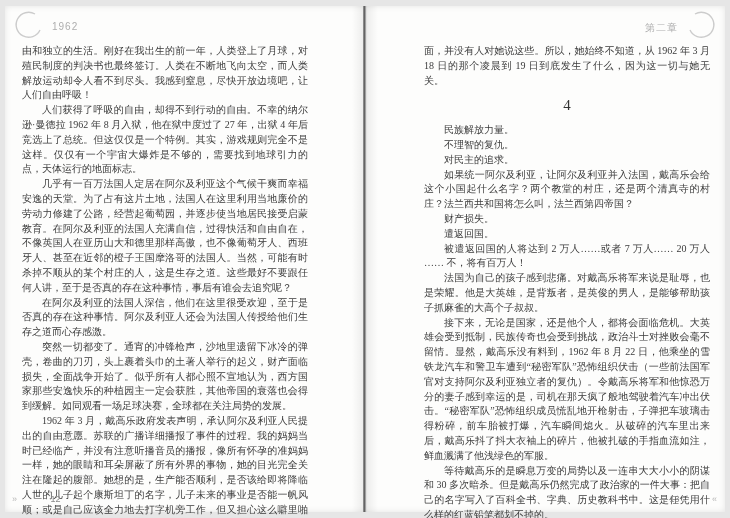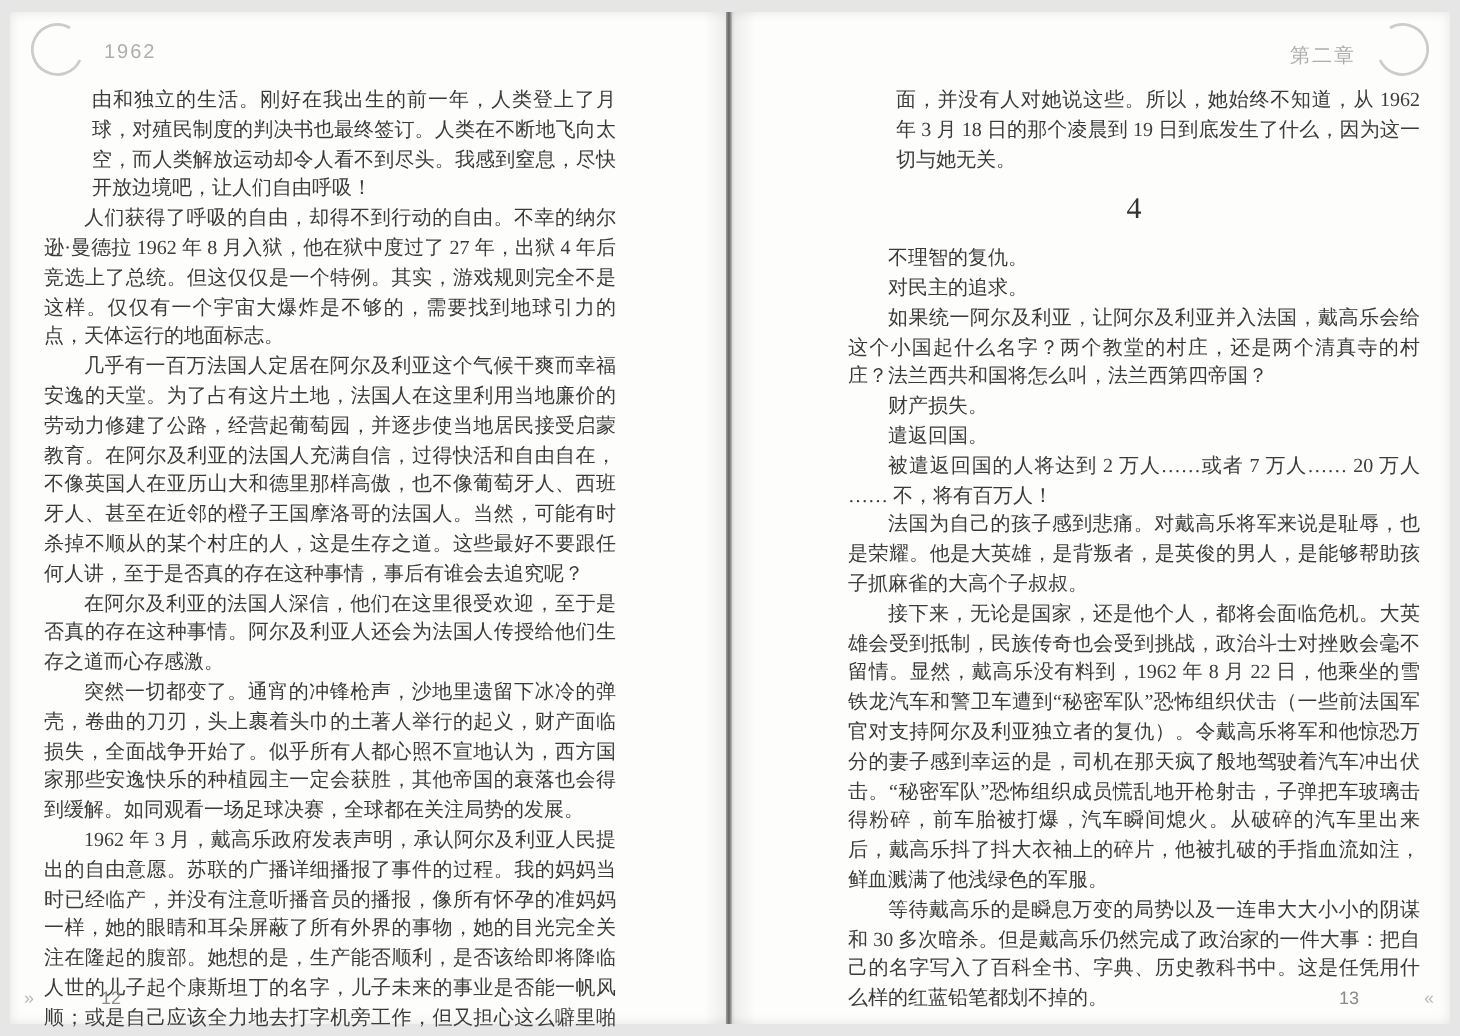--- a/index.html
+++ b/index.html
@@ -35,21 +35,21 @@
   .header-left .arc{left:0;}
   .header-right .arc{right:0;}
   
   .page-text{
     position:absolute;top:44px;width:286px;
     font-size:10px;line-height:14.8px;text-align:justify;color:#3b3b3b;
   }
   .page-text-left{left:22px;}
   .page-text-right{left:424px;}
   .page-text p{margin:0;text-indent:2em;}
-  .page-text p.noindent{text-indent:0;margin-left:24px;}
+  .page-text p.noindent{text-indent:0;}
   .section-number{
     margin:10px 0 10px;text-align:center;font-size:15px;color:#333;
     font-weight:normal;text-indent:0 !important;
   }
   
   .footer{
     position:absolute;bottom:10px;height:14px;
     font-family:"Liberation Sans","DejaVu Sans",sans-serif;
     font-size:9px;color:#8f8f8f;
   }
@@ -90,20 +90,21 @@
   <p>人们获得了呼吸的自由，却得不到行动的自由。不幸的纳尔逊·曼德拉 1962 年 8 月入狱，他在狱中度过了 27 年，出狱 4 年后竞选上了总统。但这仅仅是一个特例。其实，游戏规则完全不是这样。仅仅有一个宇宙大爆炸是不够的，需要找到地球引力的点，天体运行的地面标志。</p>
   <p>几乎有一百万法国人定居在阿尔及利亚这个气候干爽而幸福安逸的天堂。为了占有这片土地，法国人在这里利用当地廉价的劳动力修建了公路，经营起葡萄园，并逐步使当地居民接受启蒙教育。在阿尔及利亚的法国人充满自信，过得快活和自由自在，不像英国人在亚历山大和德里那样高傲，也不像葡萄牙人、西班牙人、甚至在近邻的橙子王国摩洛哥的法国人。当然，可能有时杀掉不顺从的某个村庄的人，这是生存之道。这些最好不要跟任何人讲，至于是否真的存在这种事情，事后有谁会去追究呢？</p>
   <p>在阿尔及利亚的法国人深信，他们在这里很受欢迎，至于是否真的存在这种事情。阿尔及利亚人还会为法国人传授给他们生存之道而心存感激。</p>
   <p>突然一切都变了。通宵的冲锋枪声，沙地里遗留下冰冷的弹壳，卷曲的刀刃，头上裹着头巾的土著人举行的起义，财产面临损失，全面战争开始了。似乎所有人都心照不宣地认为，西方国家那些安逸快乐的种植园主一定会获胜，其他帝国的衰落也会得到缓解。如同观看一场足球决赛，全球都在关注局势的发展。</p>
   <p>1962 年 3 月，戴高乐政府发表声明，承认阿尔及利亚人民提出的自由意愿。苏联的广播详细播报了事件的过程。我的妈妈当时已经临产，并没有注意听播音员的播报，像所有怀孕的准妈妈一样，她的眼睛和耳朵屏蔽了所有外界的事物，她的目光完全关注在隆起的腹部。她想的是，生产能否顺利，是否该给即将降临人世的儿子起个康斯坦丁的名字，儿子未来的事业是否能一帆风顺；或是自己应该全力地去打字机旁工作，但又担心这么噼里啪啦如同枪响的打字声会吵到肚子里的孩子。如果当时有人对她说，远方的那位将军的决定会对她儿子的未来有影响，她肯定会十分警觉。然</p>
 </div>
 
 <div class="page-text page-text-right">
   <p class="noindent">面，并没有人对她说这些。所以，她始终不知道，从 1962 年 3 月 18 日的那个凌晨到 19 日到底发生了什么，因为这一切与她无关。</p>
   <h3 class="section-number">4</h3>
+  <p>民族解放力量。</p>
   <p>不理智的复仇。</p>
   <p>对民主的追求。</p>
   <p>如果统一阿尔及利亚，让阿尔及利亚并入法国，戴高乐会给这个小国起什么名字？两个教堂的村庄，还是两个清真寺的村庄？法兰西共和国将怎么叫，法兰西第四帝国？</p>
   <p>财产损失。</p>
   <p>遣返回国。</p>
   <p>被遣返回国的人将达到 2 万人……或者 7 万人…… 20 万人 …… 不，将有百万人！</p>
   <p>法国为自己的孩子感到悲痛。对戴高乐将军来说是耻辱，也是荣耀。他是大英雄，是背叛者，是英俊的男人，是能够帮助孩子抓麻雀的大高个子叔叔。</p>
   <p>接下来，无论是国家，还是他个人，都将会面临危机。大英雄会受到抵制，民族传奇也会受到挑战，政治斗士对挫败会毫不留情。显然，戴高乐没有料到，1962 年 8 月 22 日，他乘坐的雪铁龙汽车和警卫车遭到“秘密军队”恐怖组织伏击（一些前法国军官对支持阿尔及利亚独立者的复仇）。令戴高乐将军和他惊恐万分的妻子感到幸运的是，司机在那天疯了般地驾驶着汽车冲出伏击。“秘密军队”恐怖组织成员慌乱地开枪射击，子弹把车玻璃击得粉碎，前车胎被打爆，汽车瞬间熄火。从破碎的汽车里出来后，戴高乐抖了抖大衣袖上的碎片，他被扎破的手指血流如注，鲜血溅满了他浅绿色的军服。</p>
   <p>等待戴高乐的是瞬息万变的局势以及一连串大大小小的阴谋和 30 多次暗杀。但是戴高乐仍然完成了政治家的一件大事：把自己的名字写入了百科全书、字典、历史教科书中。这是任凭用什么样的红蓝铅笔都划不掉的。</p>
 </div>

